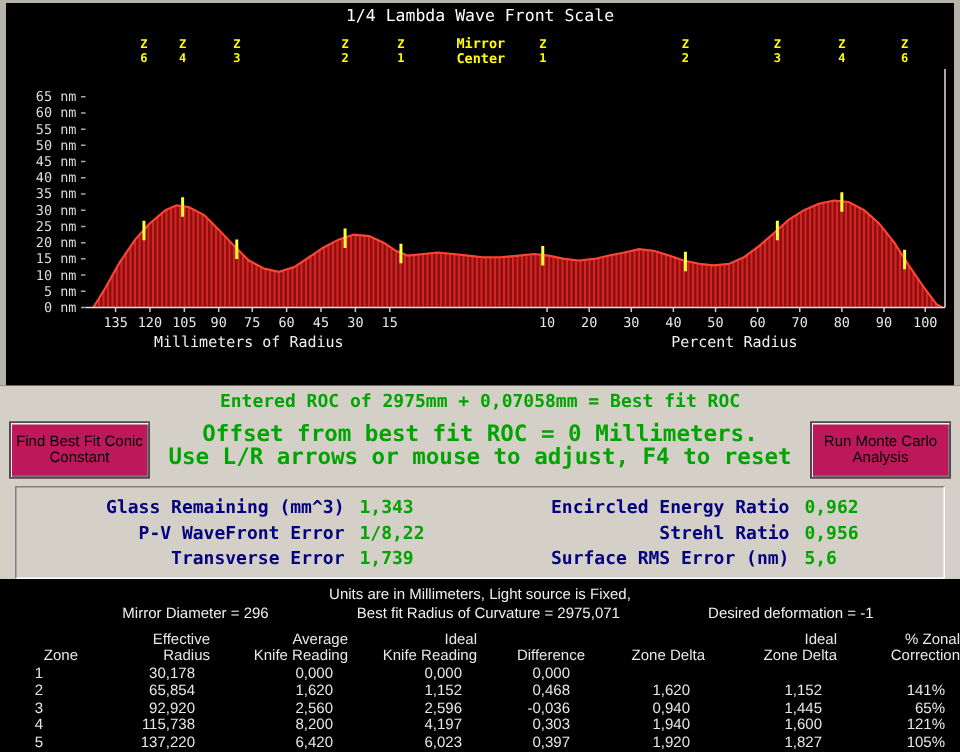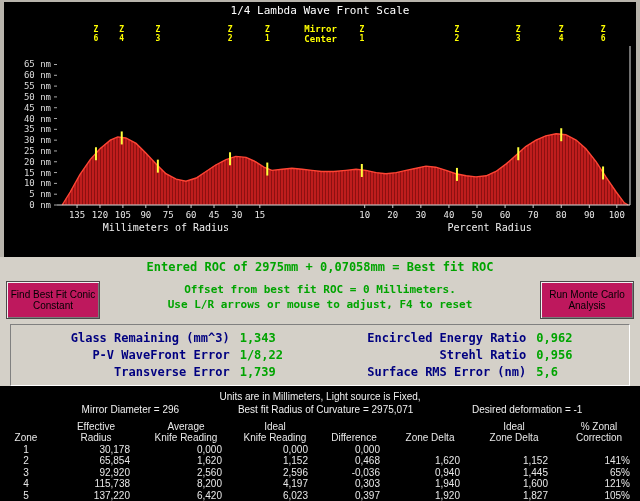--- a/index.html
+++ b/index.html
@@ -15,36 +15,36 @@
 
   
   .mid-panel{height:156px;box-sizing:border-box;background:#d4d0c8;padding-top:3px;}
   .roc-line{text-align:center;color:#00a400;font-weight:bold;font-size:12px;line-height:15px;}
   .mid-row{display:flex;align-items:flex-start;margin-top:3px;height:42px;}
   .btn{width:94px;min-height:38px;margin:3px 6px;padding:2px;
     font:10px "Liberation Sans",sans-serif;color:#000;background:#be185d;
     border:1px solid #4a4a4a;box-shadow:inset 1px 1px 0 #f2f2f2, inset -1px -1px 0 #7a7a7a;
     cursor:pointer;}
   .offset-lines{flex:1;text-align:center;color:#00a400;font-weight:bold;
-    font-size:11px;line-height:15px;padding-top:4px;}
+    font-size:15px;line-height:15px;padding-top:4px;}
   .stats-box{margin:4px 10px 0;border:1px solid;border-color:#808080 #ffffff #ffffff #808080;
     padding:5px 0 4px;background:#d4d0c8;}
   .stat-row{display:grid;grid-template-columns:37% 13% 35% 15%;
     font-weight:bold;font-size:12px;line-height:17px;}
   .stat-label{color:#000080;text-align:right;padding-right:10px;white-space:nowrap;}
   .stat-value{color:#00a400;text-align:left;white-space:nowrap;}
 
   
   .footer{height:124px;box-sizing:border-box;background:#000;color:#e8e8e8;padding-top:4px;}
   .f-line1,.f-line2{text-align:center;font:10px "Liberation Sans",sans-serif;line-height:13px;color:#f0f0f0;}
   .f-line2 span{margin:0 16px;padding-left:24px;}
   table{width:100%;border-collapse:collapse;table-layout:fixed;margin-top:5px;
     font-family:"Liberation Sans",sans-serif;}
   th,td{font-size:10px;font-weight:normal;line-height:11.5px;white-space:nowrap;overflow:hidden;color:#e8e8e8;}
-  th{text-align:center;padding:0;margin-top:21px;}
+  th{text-align:right;padding:0;margin-top:21px;}
   td{text-align:right;padding:0 10px 0 0;}
   td:first-child{text-align:center;padding:0;}
 </style>
 </head>
 <body>
 
 <div class="app">
 
   <div class="chart-panel">
     <svg id="chart-svg" width="632" height="243" viewBox="0 0 632 243">

